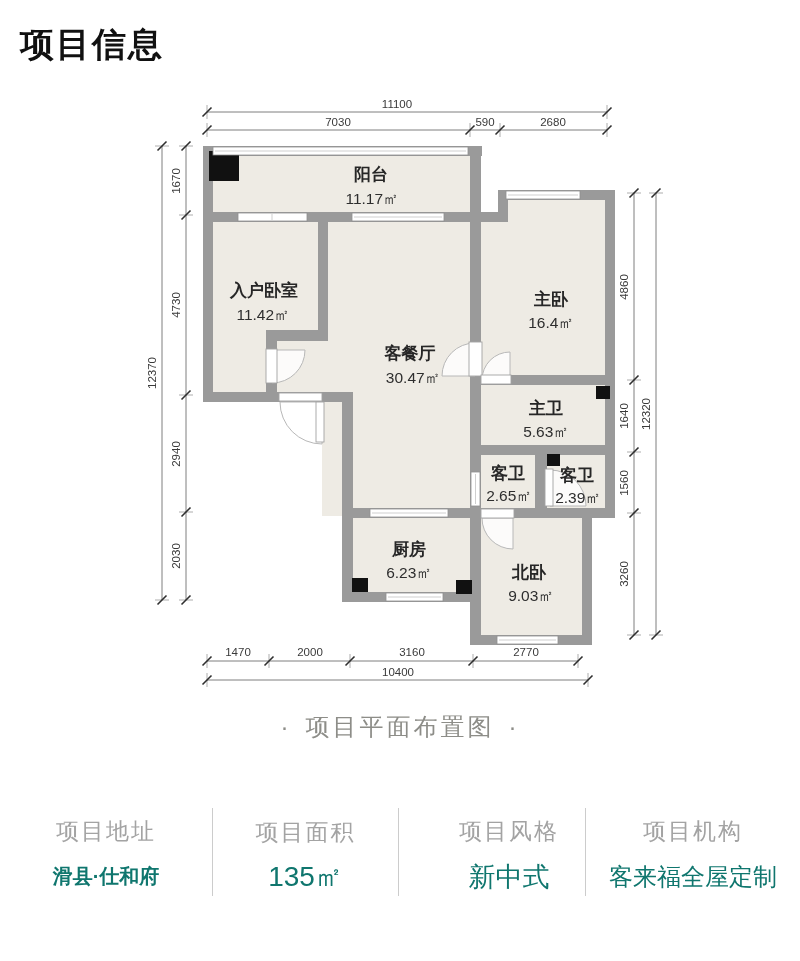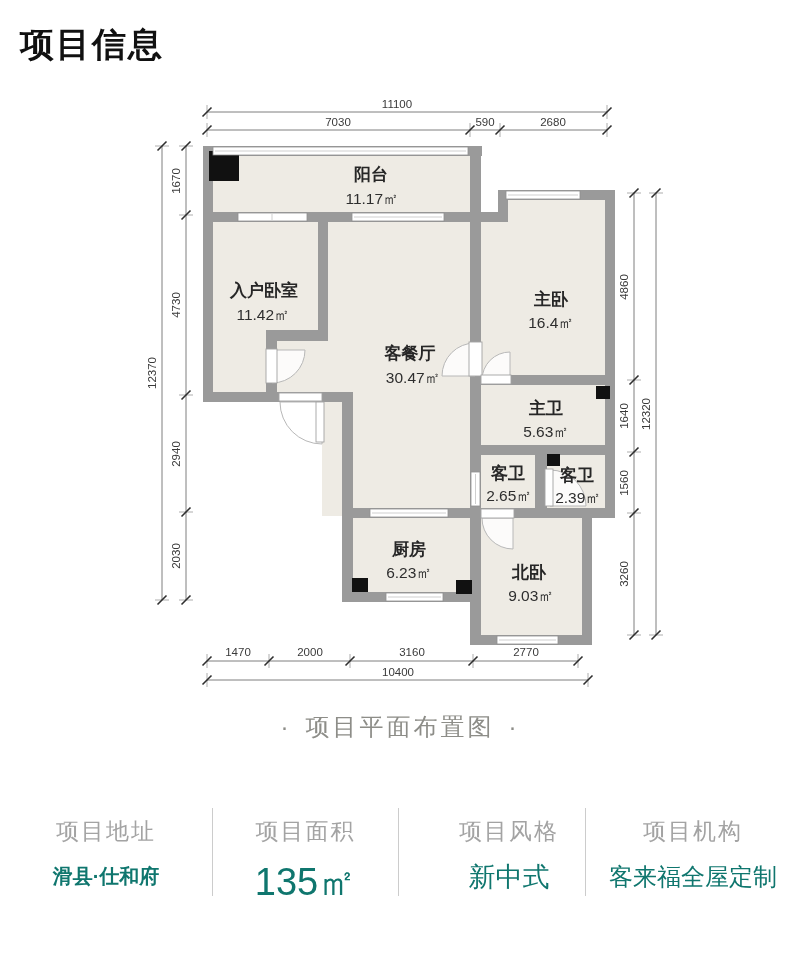--- a/index.html
+++ b/index.html
@@ -21,27 +21,27 @@
   .win{fill:#ffffff;stroke:#8f8f8f;stroke-width:0.8;}
   .winline{stroke:#c9c9c9;stroke-width:0.9;}
   .leaf{fill:#ffffff;stroke:#a3a3a3;stroke-width:0.9;}
   .arc{fill:rgba(255,255,255,0.8);stroke:#b8b8b8;stroke-width:1;}
   .caption{position:absolute;top:711px;left:0;width:100%;text-align:center;
            font-size:24px;letter-spacing:3px;color:#8d8d88;font-weight:400;}
   .caption .dot{font-size:24px;padding:0 14px;color:#8d8d88;}
   .info{position:absolute;top:808px;left:0;width:800px;height:88px;display:flex;}
   .info-col{box-sizing:border-box;display:flex;flex-direction:column;align-items:center;justify-content:flex-start;padding-top:8px;}
   .info-col.c1{width:212px;}
-  .info-col.c2{width:186px;border-left:1.5px solid #cccccc;}
+  .info-col.c2{width:186px;border-left:1.5px solid #cccccc;justify-content:center;}
   .info-col.c3{width:187px;border-left:1.5px solid #cccccc;padding-left:34px;}
   .info-col.c4{width:215px;border-left:1.5px solid #cccccc;}
   .info-label{font-size:23px;color:#a3a3a3;font-weight:500;letter-spacing:2px;}
   .info-value{margin-top:16px;color:#0f766e;}
   .c1 .info-value{font-size:20px;font-weight:700;}
-  .c2 .info-value{font-size:38px;font-weight:500;margin-top:10px;}
+  .c2 .info-value{font-size:28px;font-weight:500;margin-top:10px;}
   .c3 .info-value{font-size:27px;font-weight:400;margin-top:12px;}
   .c4 .info-value{font-size:24px;font-weight:400;margin-top:14px;}
 </style>
 </head>
 <body>
 
 <div class="canvas">
 
   <div class="page-title">项目信息</div>
 

